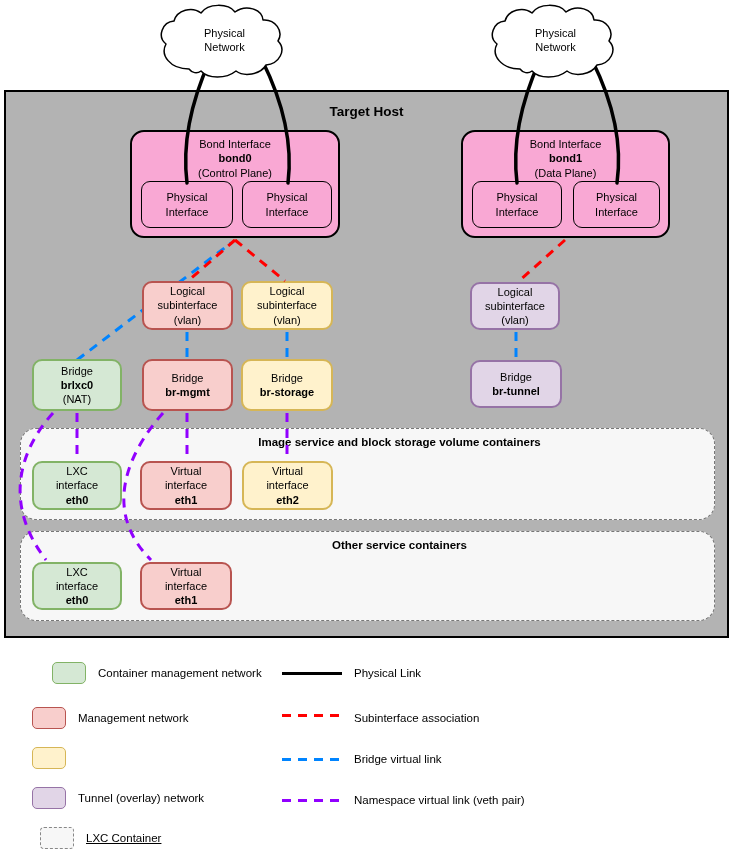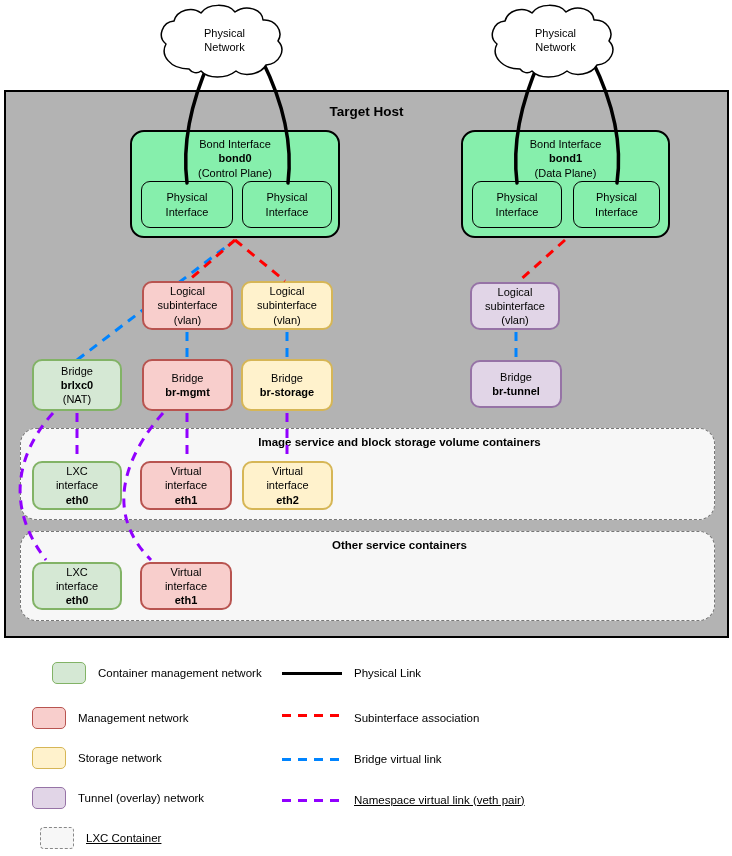--- a/index.html
+++ b/index.html
@@ -12,21 +12,21 @@
   .host-title{left:4px;top:104px;width:725px;text-align:center;font-weight:bold;font-size:13.5px;z-index:1;}
   
   .band{background:#f7f7f7;border:1.6px dashed #777;border-radius:16px;z-index:1;}
   .band1{left:20px;top:428px;width:695px;height:92px;}
   .band2{left:20px;top:531px;width:695px;height:90px;}
   .band-title{width:100%;text-align:center;font-weight:bold;font-size:11.5px;margin-top:7px;padding-left:32px;}
   
   .node{display:flex;flex-direction:column;align-items:center;justify-content:center;
         text-align:center;font-size:11px;line-height:1.3;border-radius:10px;z-index:3;}
   .node span,.node b{display:block;white-space:pre-line;}
-  .white{background:#86efac;border:2px solid #000;}
+  .white{background:#f9a8d4;border:2px solid #000;}
   .green{background:#d5e8d4;border:2px solid #82b366;}
   .red{background:#f8cecc;border:2px solid #b85450;}
   .yellow{background:#fff2cc;border:2px solid #d6b656;}
   .purple{background:#e1d5e7;border:2px solid #9673a6;}
   .bond{border-radius:14px;justify-content:flex-start;padding-top:5px;}
   .pi{border-width:1.5px;border-radius:9px;font-size:11px;}
   
   .cloud-label{z-index:5;text-align:center;font-size:11px;line-height:1.3;white-space:pre-line;}
   
   .lg-item{position:absolute;display:flex;align-items:center;gap:12px;}
@@ -194,21 +194,20 @@
   <div class="lg-item" style="left:32px;top:662px;padding-left:20px;">
     <div class="swatch sw-green"></div>
     <div class="lg-label">Container management network</div>
   </div>
   <div class="lg-item" style="left:32px;top:707px;">
     <div class="swatch sw-red"></div>
     <div class="lg-label">Management network</div>
   </div>
   <div class="lg-item" style="left:32px;top:747px;">
     <div class="swatch sw-yellow"></div>
-    <div class="lg-label">Storage network</div>
   </div>
   <div class="lg-item" style="left:32px;top:787px;">
     <div class="swatch sw-purple"></div>
     <div class="lg-label">Tunnel (overlay) network</div>
   </div>
   <div class="lg-item" style="left:40px;top:827px;text-decoration:underline;">
     <div class="swatch sw-lxc"></div>
     <div class="lg-label">LXC Container</div>
   </div>
 
@@ -219,16 +218,16 @@
   <div class="lg-item" style="left:282px;top:709px;height:12px;">
     <div class="lineswatch ln-red"></div>
     <div class="lg-label" style="width:240px;margin-top:6px;">Subinterface association</div>
   </div>
   <div class="lg-item" style="left:282px;top:753px;height:12px;">
     <div class="lineswatch ln-blue"></div>
     <div class="lg-label" style="width:240px;">Bridge virtual link</div>
   </div>
   <div class="lg-item" style="left:282px;top:794px;height:12px;">
     <div class="lineswatch ln-purple"></div>
-    <div class="lg-label" style="width:240px;text-decoration:underline;">Namespace virtual link (veth pair)</div>
+    <div class="lg-label" style="width:240px;">Namespace virtual link (veth pair)</div>
   </div>
 
 </div>
 
 </body></html>

